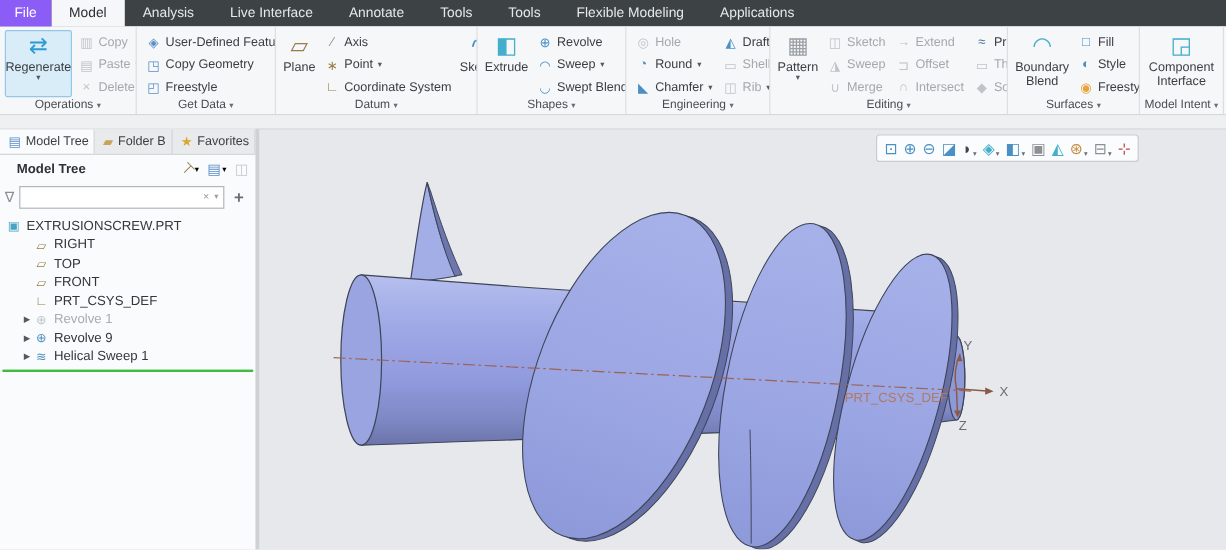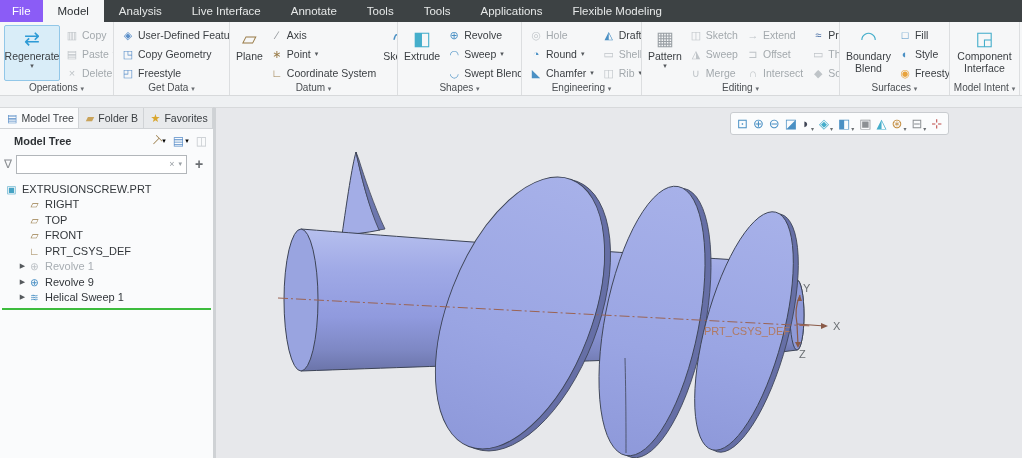--- a/index.html
+++ b/index.html
@@ -71,22 +71,22 @@
 
 <div class="tabbar">
   <div class="tab file">File</div>
   <div id="tabs-host" style="display:flex;justify-content:flex-end;">
       <div class="tab active">Model</div>
       <div class="tab">Analysis</div>
       <div class="tab">Live Interface</div>
       <div class="tab">Annotate</div>
       <div class="tab">Tools</div>
       <div class="tab">Tools</div>
+      <div class="tab">Flexible Modeling</div>
       <div class="tab">Applications</div>
-      <div class="tab">Flexible Modeling</div>
     </div>
 </div>
 
 <div class="ribbon" id="ribbon-host">
     <div class="rgroup" style="width: 114px;">
       <button class="bigbtn highlight" style="width: 56px;">
         <span class="icon" style="color: rgb(46, 155, 214);">⇄</span>
         <span class="lbl">Regenerate</span>
         <span class="dd">▾</span>
       </button>

